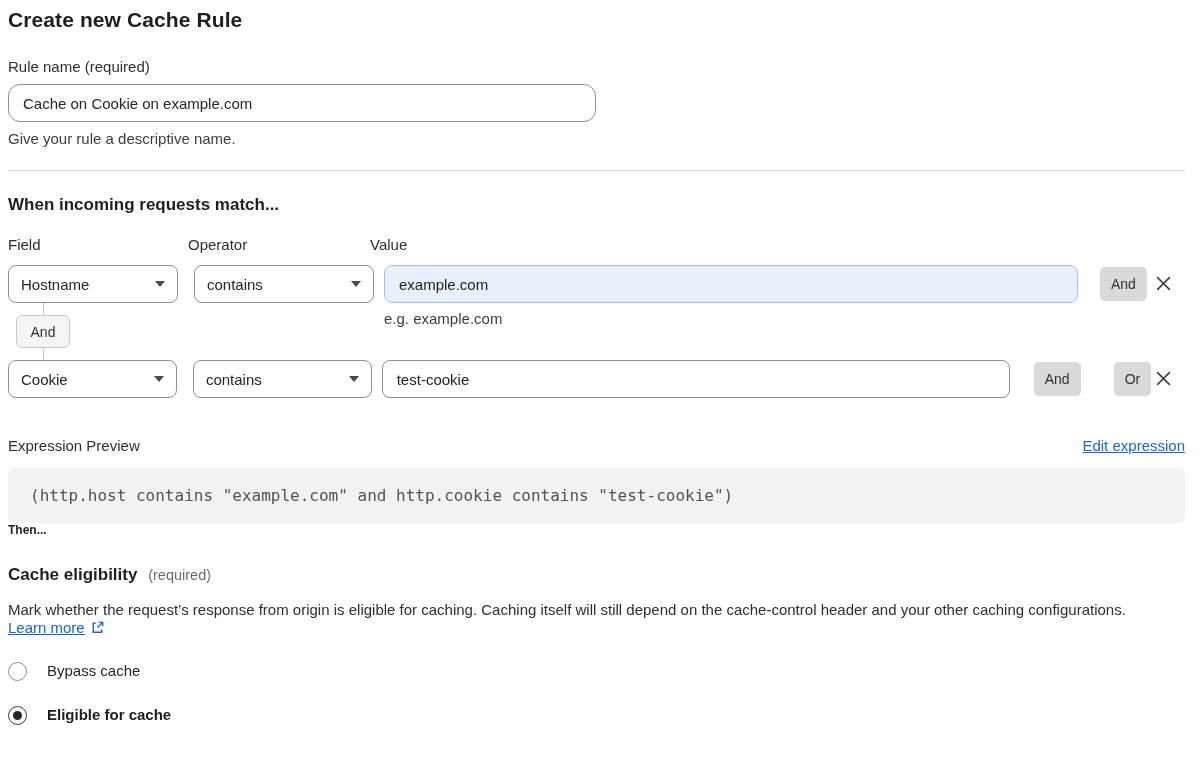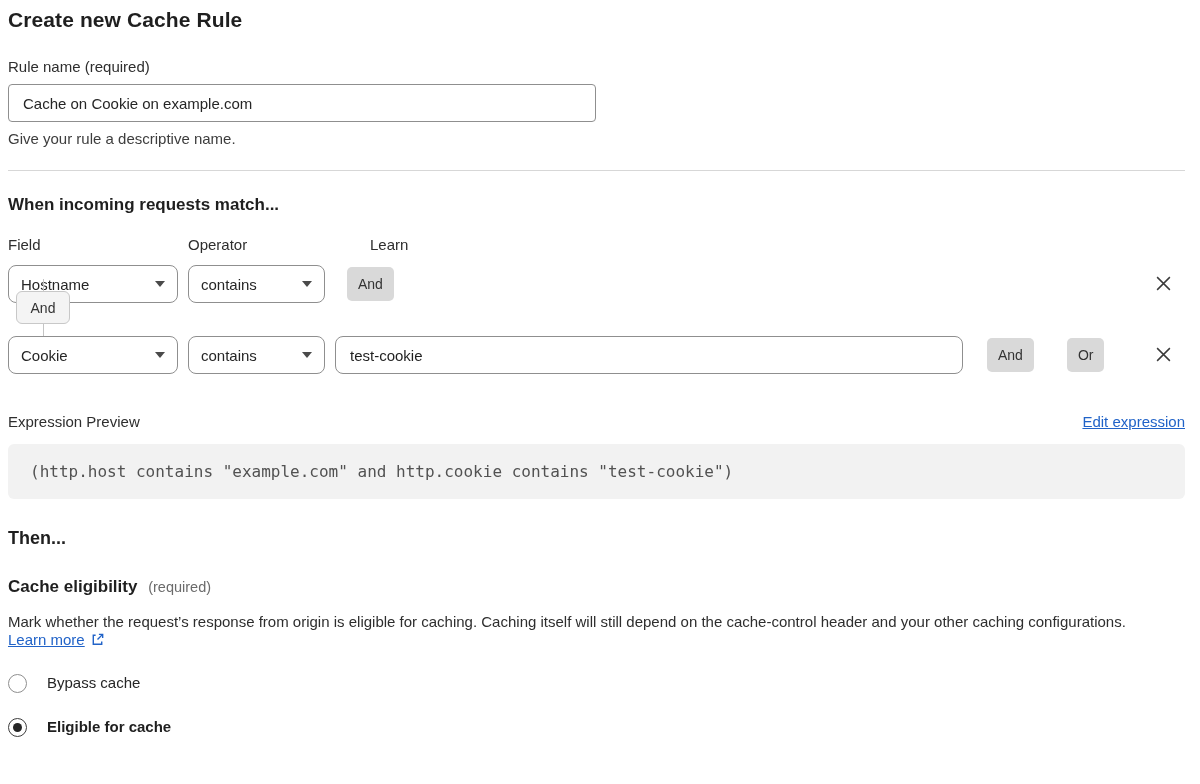--- a/index.html
+++ b/index.html
@@ -12,21 +12,21 @@
     overflow: hidden;
   }
   .page-title {
     font-size: 21px; font-weight: bold; color: #1f1f1f;
     letter-spacing: 0.1px;
   }
   .field-label { font-size: 15px; color: #2e2e2e; margin-top: 26px; }
   .rule-name-input {
     margin-top: 9px;
     width: 588px; height: 38px;
-    border: 1px solid #8f8f8f; border-radius: 4px;
+    border: 1px solid #8f8f8f; border-radius: 12px;
     font-family: "Liberation Sans", sans-serif;
     font-size: 15px; color: #262626;
     padding: 0 14px; background: #fff;
     display: block; outline: none;
   }
   .help-text { font-size: 15px; color: #3d3d3d; margin-top: 8px; }
   .divider { border: none; border-top: 1px solid #d7d7d7; margin-top: 23px; }
   .section-heading { font-size: 17px; font-weight: bold; color: #1f1f1f; margin-top: 24px; }
 
   .col-labels { display: flex; margin-top: 21px; font-size: 15px; color: #2e2e2e; }
@@ -41,21 +41,21 @@
     cursor: pointer;
   }
   .select .caret {
     margin-left: auto;
     width: 0; height: 0;
     border-left: 5px solid transparent;
     border-right: 5px solid transparent;
     border-top: 6px solid #4a4a4a;
   }
   .select.field-select { width: 170px; }
-  .select.operator-select { width: 137px; margin-left: 10px; }
+  .select.operator-select { width: 180px; margin-left: 16px; }
   .value-wrap { margin-left: 10px; }
   .value-input {
     height: 38px; border: 1px solid #8f8f8f; border-radius: 8px;
     font-family: "Liberation Sans", sans-serif;
     font-size: 15px; color: #1f1f1f; padding: 0 14px;
     background: #fff; outline: none; display: block;
   }
   .value-input.highlight { background: #e8f0fc; border-color: #9fbcee; }
   .value-input.w1 { width: 694px; }
   .value-input.w2 { width: 628px; }
@@ -98,21 +98,21 @@
   }
   .expression-box {
     margin-top: 14px; background: #f2f2f2; border-radius: 6px;
     padding: 18px 22px; 
   }
   .expression-code {
     font-family: "DejaVu Sans Mono", monospace;
     font-size: 16px; color: #525252; white-space: pre;
   }
 
-  .then-heading { font-size: 18px; font-weight: bold; color: #1f1f1f; margin-top: 29px; }
+  .then-heading { font-size: 12px; font-weight: bold; color: #1f1f1f; }
   .eligibility-heading { margin-top: 28px; font-size: 17px; color: #1f1f1f; }
   .eligibility-heading .h { font-weight: bold; }
   .eligibility-heading .req { font-weight: normal; font-size: 14.5px; color: #6b6b6b; margin-left: 6px; }
   .eligibility-desc {
     margin-top: 16px; font-size: 15px; line-height: 18px;
     color: #2e2e2e; max-width: 1155px;
   }
   .learn-more { color: #2163c8; text-decoration: underline; cursor: pointer; }
   .ext-icon { vertical-align: -2px; margin-left: 5px; }
 
@@ -139,31 +139,35 @@
 <input class="rule-name-input" type="text" value="Cache on Cookie on example.com" style="">
 <div class="help-text">Give your rule a descriptive name.</div>
 
 <hr class="divider">
 
 <h2 class="section-heading">When incoming requests match...</h2>
 
 <div class="col-labels">
   <div class="c1">Field</div>
   <div class="c2">Operator</div>
-  <div class="c3">Learn</div>
+  <div class="c3">Value</div>
 </div>
 
 <div class="rule-row">
   <div class="select field-select">
     <span>Hostname</span>
     <span class="caret"></span>
   </div>
   <div class="select operator-select">
     <span>contains</span>
     <span class="caret"></span>
+  </div>
+  <div class="value-wrap">
+    <input class="value-input highlight w1" type="text" value="example.com" style="">
+    <div class="value-hint">e.g. example.com</div>
   </div>
   <button class="logic-btn first-of-row1">And</button>
   <button class="remove-btn">
     <svg width="17" height="17" viewBox="0 0 16 16">
       <path d="M2 2 L14 14 M14 2 L2 14" stroke="#3a3a3a" stroke-width="1.4" fill="none"></path>
     </svg>
   </button>
 </div>
 
 <div class="connector">

